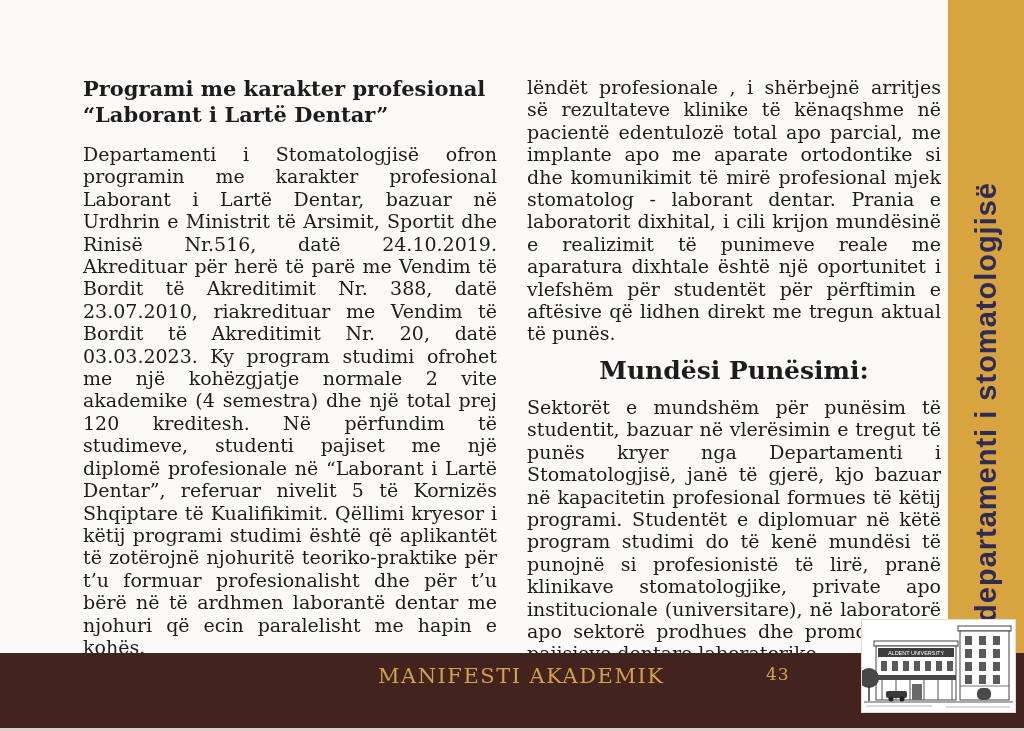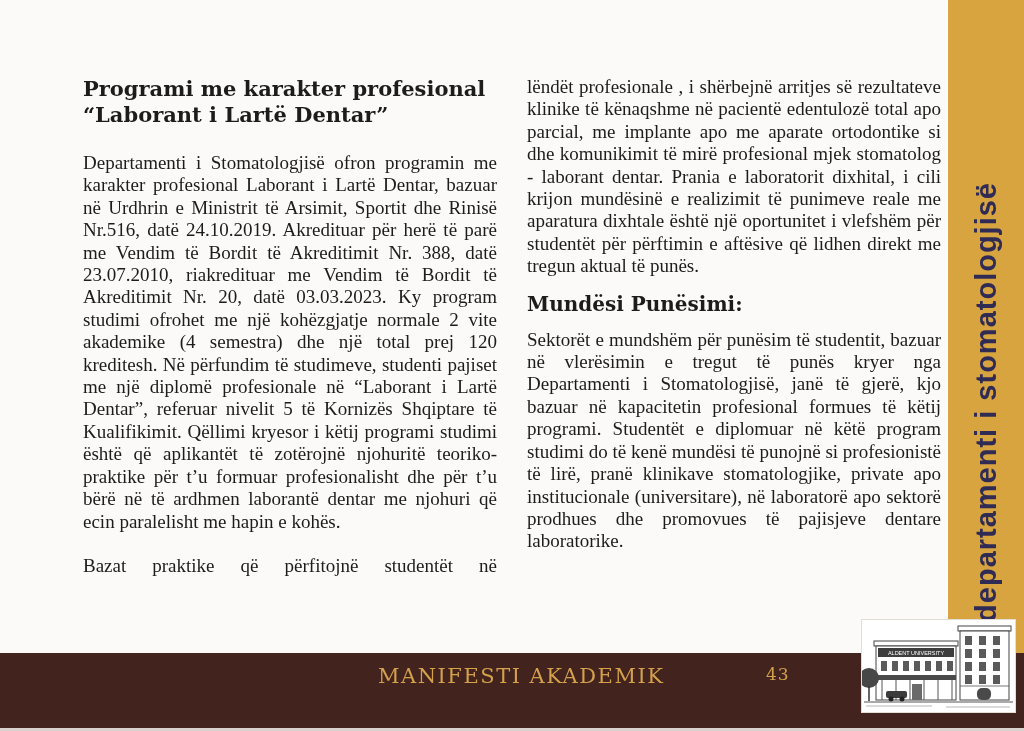--- a/index.html
+++ b/index.html
@@ -31,31 +31,31 @@
     color:var(--sidebar-text);white-space:nowrap;
   }
   
   .content{
     position:absolute;top:76px;left:83px;width:858px;
     display:flex;gap:30px;color:var(--body-text);
   }
   .col{width:414px;}
   .doc-title{
     font-weight:bold;font-size:21px;line-height:26px;
-    margin-bottom:24px;text-align:left;
+    margin-bottom:15px;text-align:left;
   }
   .para{
     font-size:19px;line-height:22.4px;text-align:justify;
     margin-bottom:12px;
-    font-family:Liberation Serif, serif;
   }
   .para-continues{text-align-last:justify;margin-top:22px;}
   .sub-heading{
-    font-weight:bold;font-size:20px;line-height:24px;
+    font-weight:bold;font-size:25px;line-height:24px;
     margin:14px 0 13px 0;
+    text-align:center;
   }
   
   .footer-bar{
     position:absolute;left:0;right:0;bottom:3px;height:75px;
     background:var(--maroon);
   }
   .footer-title{
     position:absolute;left:378px;top:11px;
     font-size:21px;letter-spacing:1.5px;color:var(--footer-text);
   }

